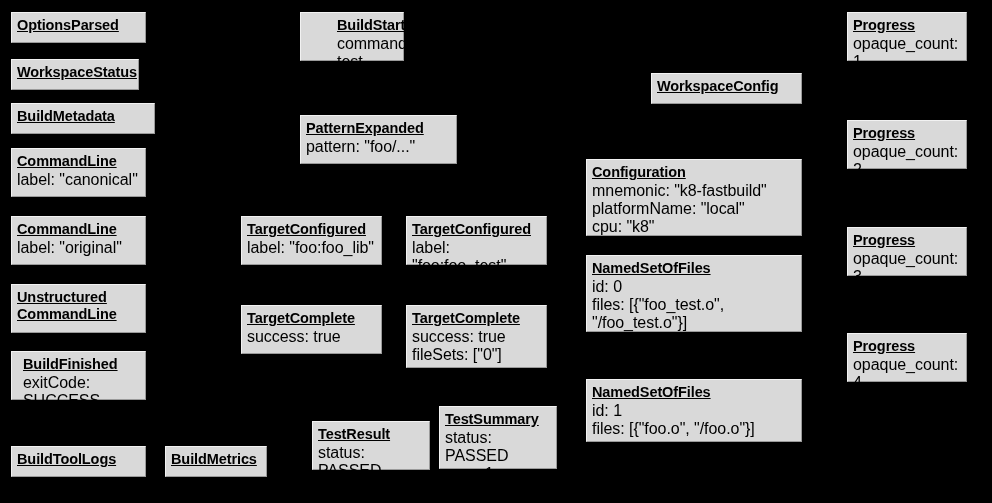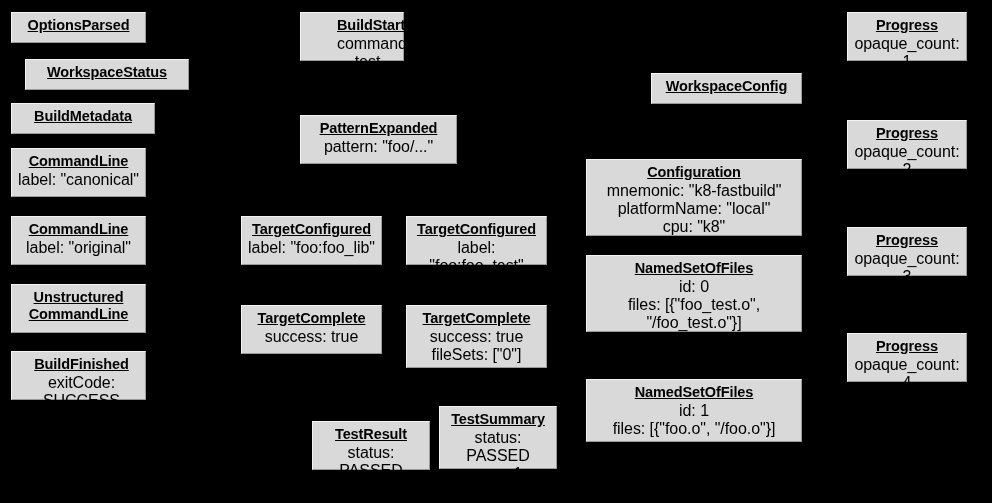--- a/index.html
+++ b/index.html
@@ -40,45 +40,51 @@
     display: block;
     font-size: 16px;
     font-weight: normal;
     white-space: pre-line;
     letter-spacing: -0.05px;
   }
 </style>
 </head>
 <body>
 
-<div id="canvas" style="width: 992px; height: 503px; background: rgb(0, 0, 0); text-align: center;">
+<div id="canvas" style="width: 992px; height: 503px; background: rgb(0, 0, 0);">
     <div class="node no-fields" style="left: 11px; top: 12px; width: 135px; height: 31px; background: rgb(217, 217, 217);">
       <span class="node-title">OptionsParsed</span>
     </div>
-    <div class="node no-fields" style="left: 25px; top: 59px; width: 164px; height: 31px; background: rgb(217, 217, 217);">
+    <div class="node no-fields" style="left: 11px; top: 59px; width: 128px; height: 31px; background: rgb(217, 217, 217);">
       <span class="node-title">WorkspaceStatus</span>
     </div>
     <div class="node no-fields" style="left: 11px; top: 103px; width: 144px; height: 31px; background: rgb(217, 217, 217);">
       <span class="node-title">BuildMetadata</span>
     </div>
     <div class="node" style="left: 11px; top: 148px; width: 135px; height: 49px; background: rgb(217, 217, 217);">
       <span class="node-title">CommandLine</span>
       <span class="node-fields">label: "canonical"</span>
     </div>
     <div class="node" style="left: 11px; top: 216px; width: 135px; height: 49px; background: rgb(217, 217, 217);">
       <span class="node-title">CommandLine</span>
       <span class="node-fields">label: "original"</span>
     </div>
     <div class="node no-fields" style="left: 11px; top: 284px; width: 135px; height: 49px; background: rgb(217, 217, 217);">
       <span class="node-title">Unstructured
 CommandLine</span>
     </div>
     <div class="node" style="left: 11px; top: 351px; width: 135px; height: 49px; background: rgb(217, 217, 217); padding-left: 11px;">
       <span class="node-title">BuildFinished</span>
       <span class="node-fields">exitCode: SUCCESS</span>
+    </div>
+    <div class="node no-fields" style="left: 11px; top: 446px; width: 135px; height: 31px; background: rgb(217, 217, 217);">
+      <span class="node-title">BuildToolLogs</span>
+    </div>
+    <div class="node no-fields" style="left: 165px; top: 446px; width: 102px; height: 31px; background: rgb(217, 217, 217);">
+      <span class="node-title">BuildMetrics</span>
     </div>
     <div class="node" style="left: 300px; top: 12px; width: 104px; height: 49px; background: rgb(217, 217, 217); padding-left: 36px;">
       <span class="node-title">BuildStarted</span>
       <span class="node-fields">command: test</span>
     </div>
     <div class="node" style="left: 300px; top: 115px; width: 157px; height: 49px; background: rgb(217, 217, 217);">
       <span class="node-title">PatternExpanded</span>
       <span class="node-fields">pattern: "foo/..."</span>
     </div>
     <div class="node" style="left: 241px; top: 216px; width: 141px; height: 49px; background: rgb(217, 217, 217);">

